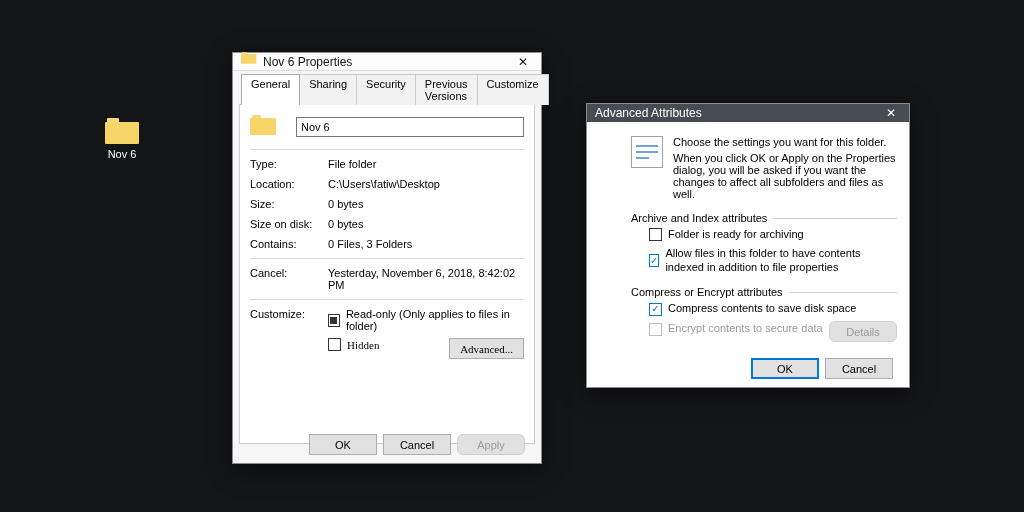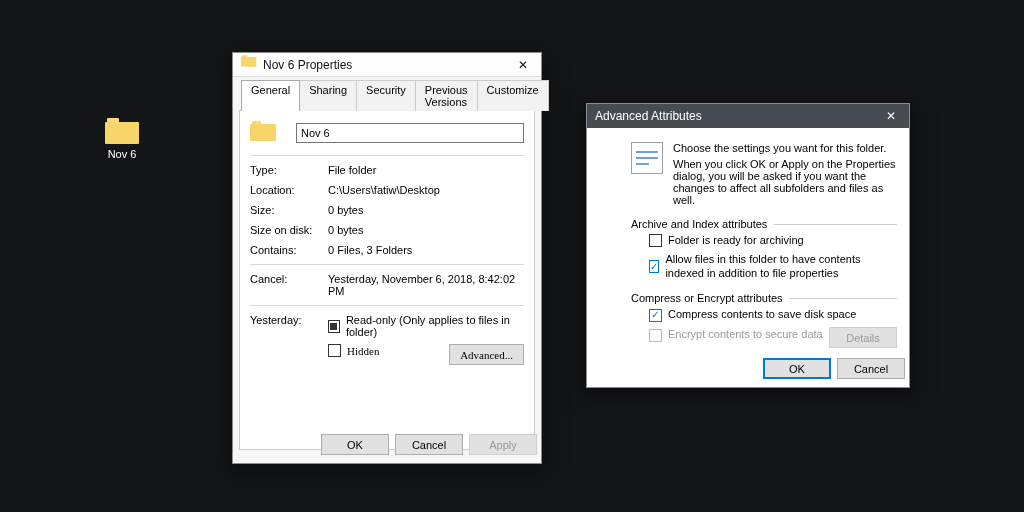--- a/index.html
+++ b/index.html
@@ -37,21 +37,21 @@
   .win {
     position: absolute;
     background: #fff;
     border: 1px solid #8c8c8c;
     box-shadow: 0 6px 20px rgba(0,0,0,.5);
   }
   .props { left: 232px; top: 52px; width: 310px; height: 412px; background:#f6f6f6;}
   .adv   { left: 586px; top: 103px; width: 324px; height: 285px; }
 
   .titlebar {
-    height: 24px;
+    height: 18px;
     display:flex; align-items:center;
     padding: 0 4px 0 8px;
     font-size: 12px;
   }
   .titlebar .ticon { width:16px; margin-right:6px; }
   .titlebar .title { flex:1; }
   .titlebar .close { width:28px; height:20px; display:flex; align-items:center; justify-content:center; }
   .props .titlebar { background:#fdfdfd; color:#121212; border-bottom:1px solid #ddd;}
   .adv .titlebar { background:#474c52; color:#fff; }
   .adv .titlebar .close{ color:#fff; }
@@ -90,23 +90,23 @@
   .chkbox.checked::after{ content:"✓"; color:#0078d7; font-size:10px; line-height:1; }
   .chkbox.disabled{ border-color:#bcbcbc; }
   .disabled-text{ color:#9a9a9a; }
 
   .btn {
     min-width:68px; height:21px; font-size:11px; border:1px solid #adadad;
     background:#e1e1e1; display:inline-flex; align-items:center; justify-content:center;
     padding: 0 10px;
   }
   .btn.default { border:1px solid #0078d7; box-shadow: inset 0 0 0 1px #0078d7; }
-  .btn.disabled { color:#9a9a9a; border-color:#cfcfcf; }
-
-  .dlg-buttons { position:absolute; left:0; right:0; bottom:8px; display:flex; justify-content:flex-end; gap:6px; padding:0 4px;}
+  .btn.disabled { color:#9a9a9a; border-color:#cfcfcf;border-radius:6px; }
+
+  .dlg-buttons { position:absolute; left:0; right:0; bottom:8px; display:flex; justify-content:flex-end; gap:6px; padding:0 16px;}
 
   
   .adv-body { padding:14px 12px 0 12px; font-size:11px; color:#000;margin-left:32px; }
   .adv-row1 { display:flex; gap:10px; }
   .prop-icon {
     width:32px; height:32px; border:1px solid #9aa0a6; background:#fff; position:relative; flex:0 0 32px;
     display:flex; flex-direction:column; justify-content:space-evenly; padding:4px 4px;
   }
   .prop-icon .line{ height:2px; background:#6ea2d8; }
   .prop-icon .line.short{ width:60%; }
@@ -173,21 +173,21 @@
         <div class="k">Contains:</div>
         <div class="v">0 Files, 3 Folders</div>
       </div>
     <div class="sep"></div>
     <div class="kv">
         <div class="k">Cancel:</div>
         <div class="v">Yesterday, November 6, 2018, 8:42:02 PM</div>
       </div>
     <div class="sep"></div>
     <div class="attr-area">
-      <div class="k" style="width:78px">Yesterday:</div>
+      <div class="k" style="width:78px">Customize:</div>
       <div class="attr-col">
         <div class="chk">
           <span class="chkbox filled"></span>
           <span>Read-only (Only applies to files in folder)</span>
         </div>
         <div style="display:flex; align-items:flex-start; justify-content:space-between;font-family:Liberation Serif, serif;">
           <div class="chk">
             <span class="chkbox"></span>
             <span>Hidden</span>
           </div>

